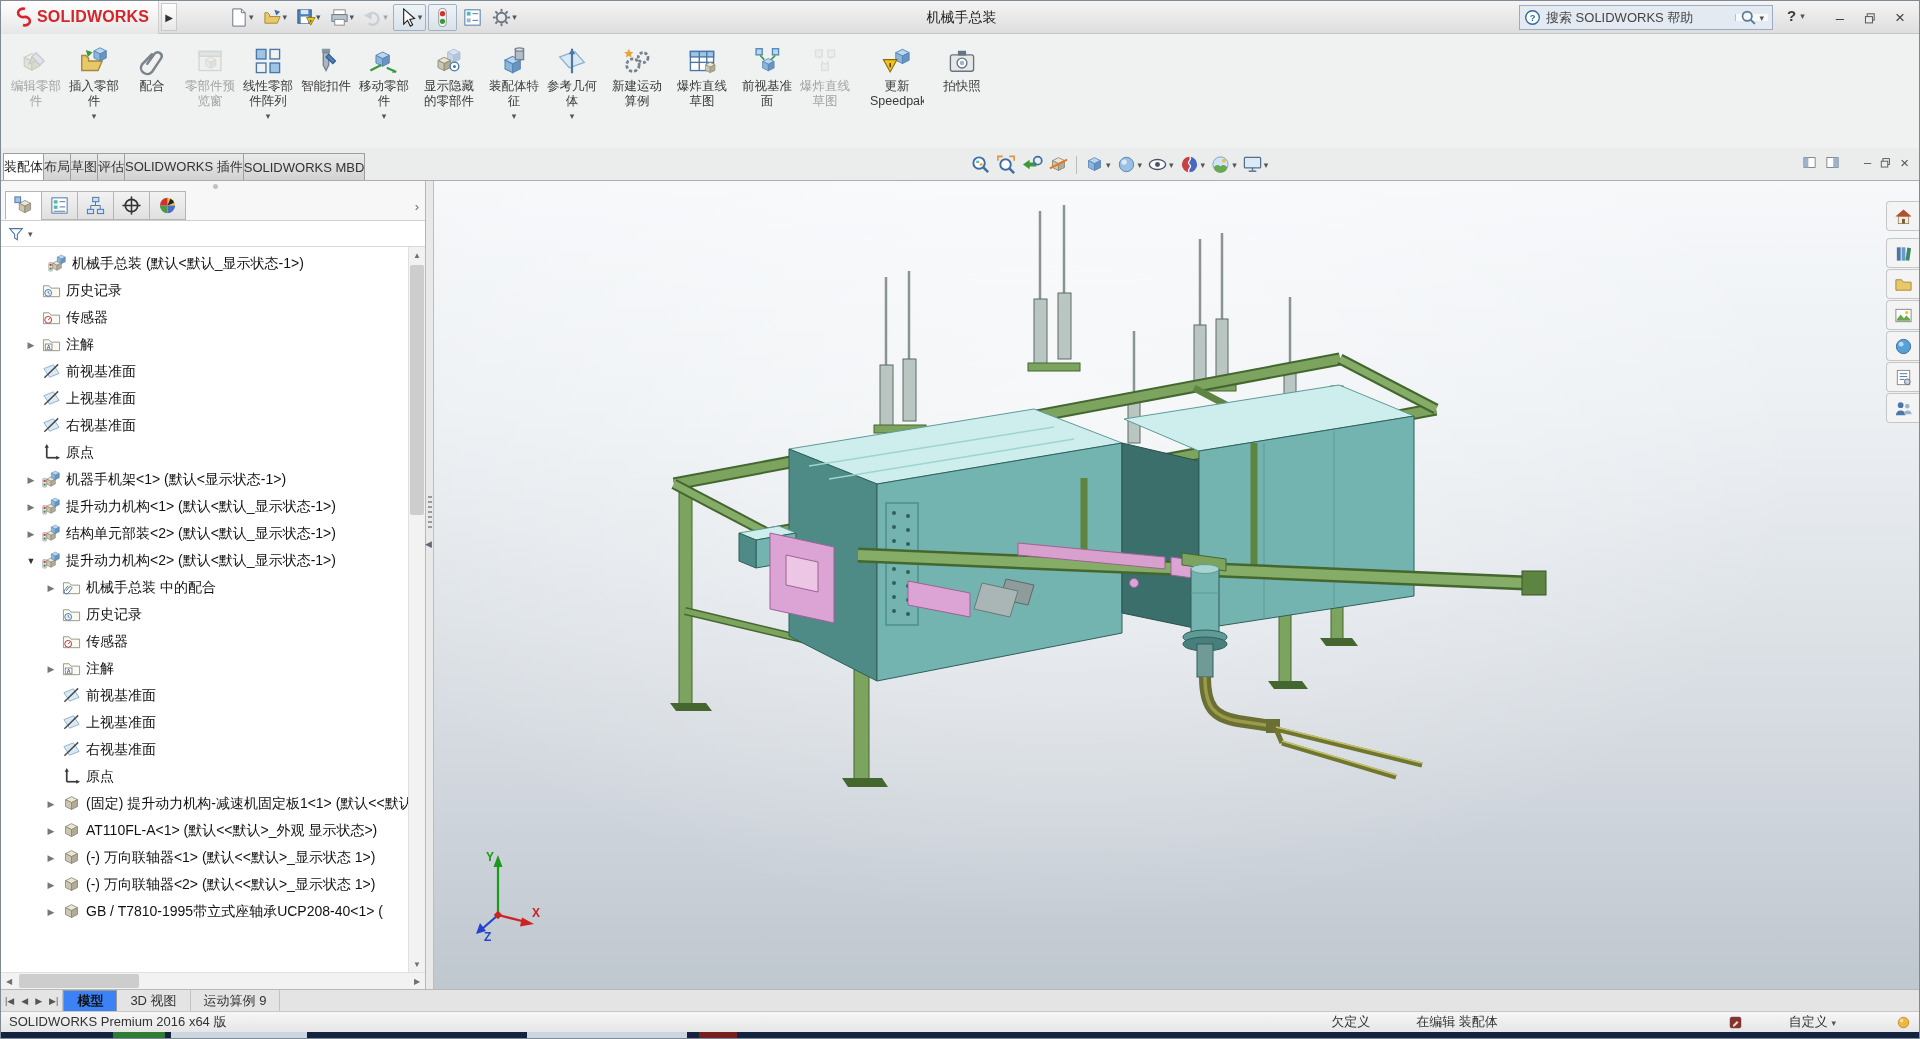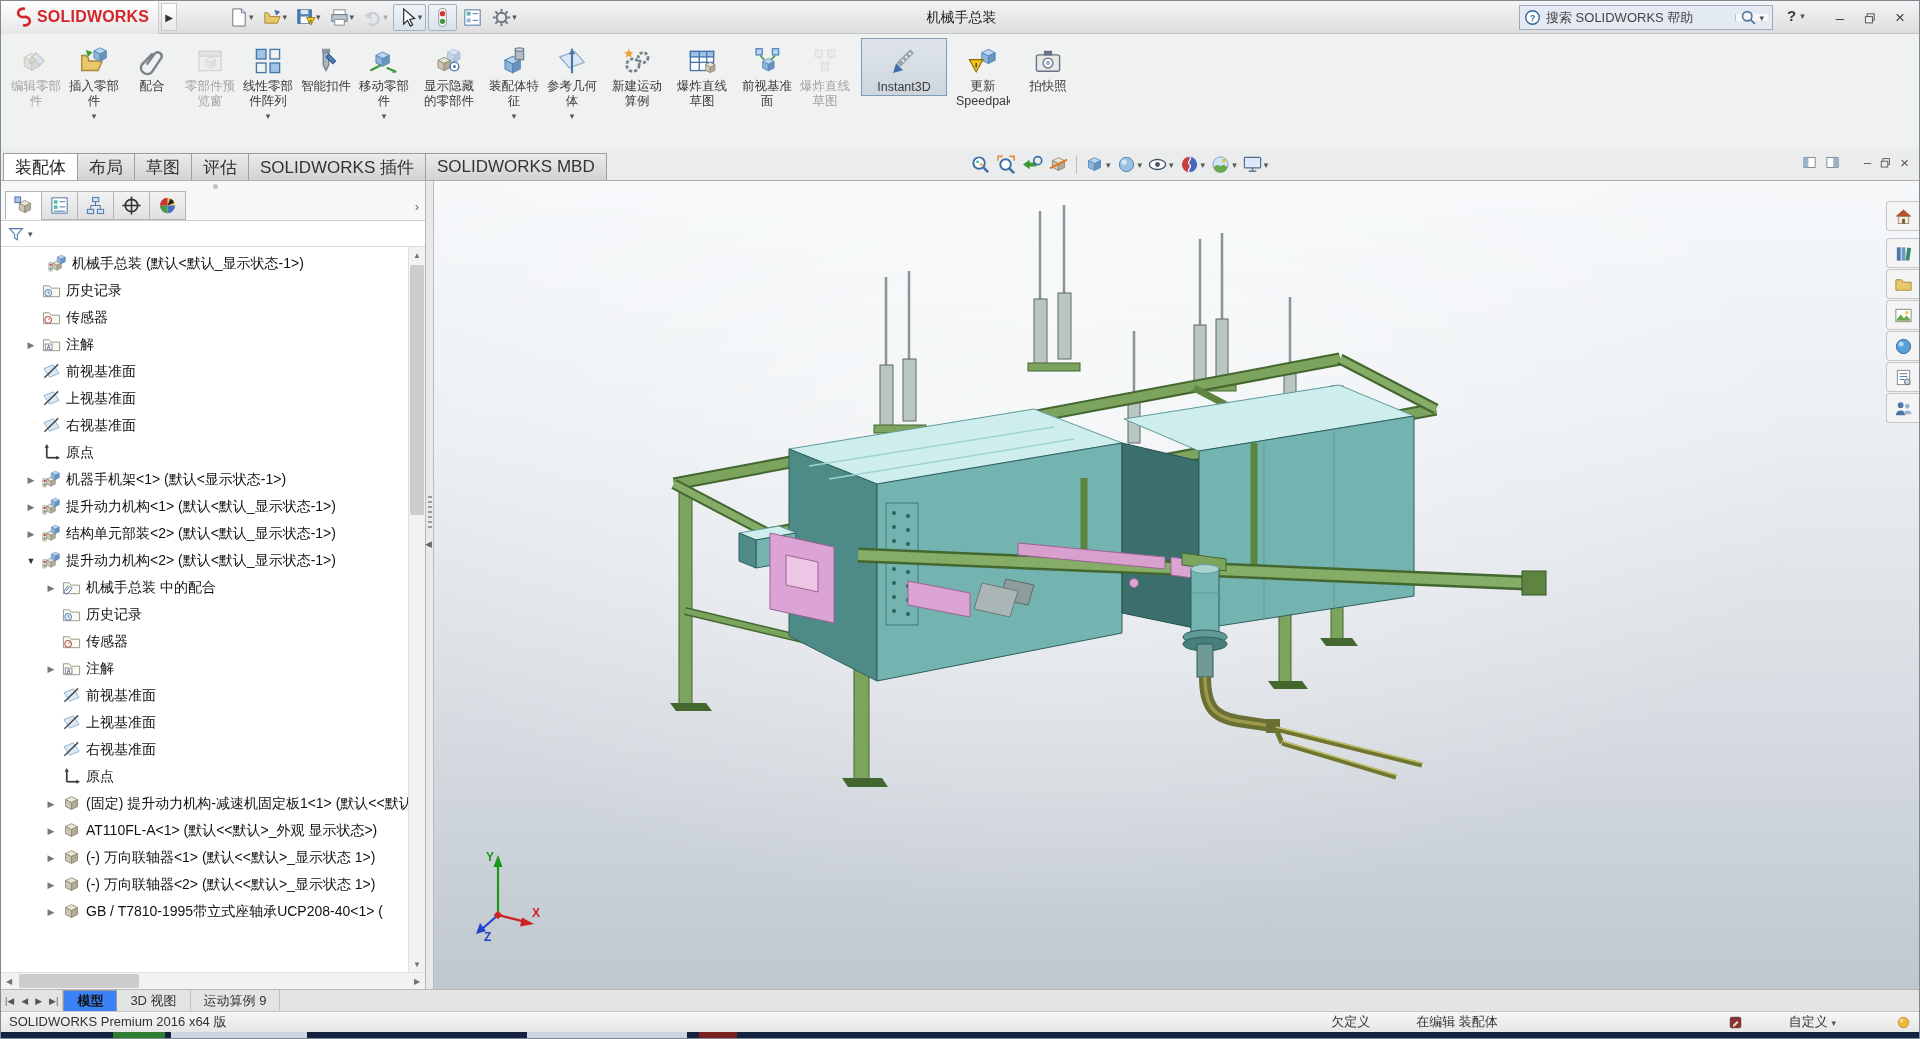--- a/index.html
+++ b/index.html
@@ -33,21 +33,21 @@
 .rbtn{width:58px;padding-top:8px;display:flex;flex-direction:column;align-items:center;gap:3px}
 .rbtn .rlab{font-size:12.5px;line-height:15px;color:#3a3a3a;text-align:center;max-width:54px;overflow:hidden;max-height:46px}
 .rbtn.dis .rlab{color:#a3a3a3}
 .rbtn.dis svg{opacity:.4}
 .rbtn.active{background:linear-gradient(#dfe5ea,#cdd6dd);border:1px solid #7d9cba;width:86px}
 .rbtn .rlab.nowrap{white-space:nowrap;max-width:none}
 
 
 .tabstrip{height:33px;flex:none;background:#ebecec;border-bottom:1px solid #aeaeae;display:flex;align-items:flex-end;position:relative}
 .ctabs{display:flex;align-items:flex-end;height:27px;margin-left:2px}
-.ctab{height:27px;display:flex;align-items:center;padding:0 11px;font-size:17px;color:#333;background:linear-gradient(#ebebeb,#d2d2d2);border:1px solid #9e9e9e;border-bottom:none;margin-right:-1px}
+.ctab{height:27px;display:flex;align-items:center;padding:0 0;font-size:13px;color:#333;background:linear-gradient(#ebebeb,#d2d2d2);border:1px solid #9e9e9e;border-bottom:none;margin-right:-1px}
 .ctab.active{background:#fff;color:#222;position:relative;z-index:2}
 .headsup{position:absolute;left:968px;top:5px;display:flex;align-items:center;gap:3px}
 .hbtn{display:flex;align-items:center;gap:1px;padding:1px}
 .hsep{width:1px;height:18px;background:#bdbdbd;margin:0 3px}
 .docctl{position:absolute;right:10px;top:6px;display:flex;align-items:center;gap:10px;color:#555}
 .docctl .g{display:flex;align-items:center;gap:8px}
 
 
 .main{flex:1;display:flex;min-height:0;position:relative}
 .lpanel{width:425px;flex:none;background:#fff;border-right:1px solid #b5b5b5;display:flex;flex-direction:column;position:relative}
@@ -673,28 +673,20 @@
           <div class="rlab">前视基准面</div>
         </div>
         <div class="rbtn dis">
           <svg class="ic" width="30" height="30">
             <use href="#sy-explsk"></use>
           </svg>
           <div class="rlab">爆炸直线草图</div>
         </div>
       </div>
       <div class="rsep"></div>
-      <div class="rgroup">
-        <div class="rbtn active">
-          <svg class="ic" width="30" height="30">
-            <use href="#sy-i3d"></use>
-          </svg>
-          <div class="rlab nowrap">Instant3D</div>
-        </div>
-      </div>
       <div class="rsep"></div>
       <div class="rgroup">
         <div class="rbtn">
           <svg class="ic" width="30" height="30">
             <use href="#sy-speedpak"></use>
           </svg>
           <div class="rlab">更新 Speedpak</div>
         </div>
       </div>
       <div class="rsep"></div>

